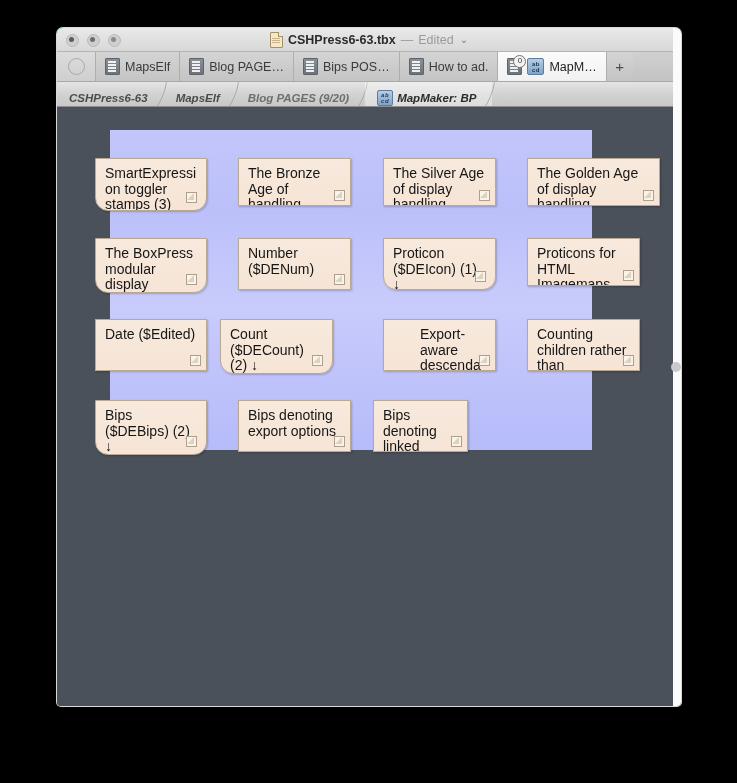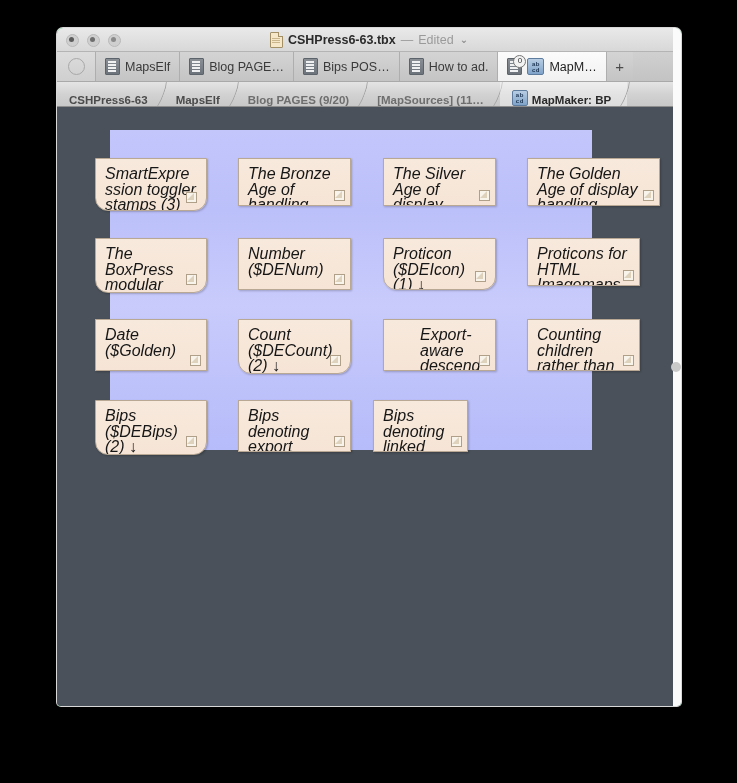--- a/index.html
+++ b/index.html
@@ -80,23 +80,24 @@
     background:linear-gradient(to bottom,#d4d4d4,#c4c4c4);}
 
   
   #crumbs{
     position:relative;height:24px;overflow:hidden;
     background:linear-gradient(to bottom,#e4e4e4 0%,#d2d2d2 50%,#c8c8c8 100%);
     border-bottom:1px solid #8d8d8d;
     display:flex;align-items:stretch;
   }
   .crumb{
-    position:relative;display:flex;align-items:flex-end;gap:4px;
+    position:relative;display:flex;align-items:center;gap:4px;
     padding:8px 16px 0 12px;font-size:11.5px;font-weight:700;color:#4b4b4b;
     white-space:nowrap;
+    font-style:italic;
   }
   .crumb:after{
     content:"";position:absolute;right:0;top:-6px;width:15px;height:36px;
     border-right:1px solid #a2a2a2;
     transform:skewX(-20deg);
     border-radius:0 40% 40% 0/0 50% 50% 0;
   }
   .crumb.sel{color:#2a2a2a;background:rgba(255,255,255,.38);}
   .crumb.dim{color:#6e6e6e;}
   .crumb .abcd-ico{width:14px;height:14px;}
@@ -109,21 +110,21 @@
   }
 
   
   .note{
     position:absolute;
     background:linear-gradient(to bottom,#f7e9dc 0%,#f6e5d6 100%);
     border:1px solid #b8a894;
     box-shadow:1px 1px 2px rgba(0,0,0,.22);
     box-sizing:border-box;
     padding:7px 9px 0 9px;
-    font-style:italic;font-size:16px;line-height:15.5px;color:#161616;
+    font-size:14px;line-height:15.5px;color:#161616;
     overflow:hidden;
   }
   .note.rounded{border-radius:0 0 13px 13px;}
   .note .txt{word-wrap:break-word;}
   
   .note .marker{
     position:absolute;right:5px;bottom:4px;width:9px;height:9px;
     background:#f8f4ec;border:1px solid #b0a089;
   }
   .note .marker:after{
@@ -209,23 +210,20 @@
   <div id="crumbs">
     <div class="crumb">
       <span>CSHPress6-63</span>
     </div>
     <div class="crumb">
       <span>MapsElf</span>
     </div>
     <div class="crumb dim">
       <span>Blog PAGES (9/20)</span>
     </div>
-    <div class="crumb dim">
-      <span>[MapSources] (11…</span>
-    </div>
     <div class="crumb sel">
       <span class="abcd-ico">
           <span>ab</span>
           <span>cd</span>
         </span>
       <span>MapMaker: BP</span>
     </div>
   </div>
 
   <div id="canvas">
@@ -257,24 +255,24 @@
         </div>
         <div class="note rounded" style="left: 326px; top: 131px; width: 113px; height: 52px;">
           <div class="txt">Proticon ($DEIcon) (1)  ↓</div>
           <span class="marker"></span>
         </div>
         <div class="note" style="left: 470px; top: 131px; width: 113px; height: 48px;">
           <div class="txt">Proticons for HTML Imagemaps</div>
           <span class="marker"></span>
         </div>
         <div class="note" style="left: 38px; top: 212px; width: 112px; height: 52px;">
-          <div class="txt">Date ($Golden)</div>
-          <span class="marker"></span>
-        </div>
-        <div class="note rounded" style="left: 181px; top: 212px; width: 113px; height: 55px;">
+          <div class="txt">Date ($Edited)</div>
+          <span class="marker"></span>
+        </div>
+        <div class="note rounded" style="left: 163px; top: 212px; width: 113px; height: 55px;">
           <div class="txt">Count ($DECount) (2)  ↓</div>
           <span class="marker"></span>
         </div>
         <div class="note" style="left: 326px; top: 212px; width: 113px; height: 52px; padding-left: 36px;">
           <div class="txt">Export-aware descendant counts</div>
           <span class="marker"></span>
         </div>
         <div class="note" style="left: 470px; top: 212px; width: 113px; height: 52px;">
           <div class="txt">Counting children rather than descendants</div>
           <span class="marker"></span>

